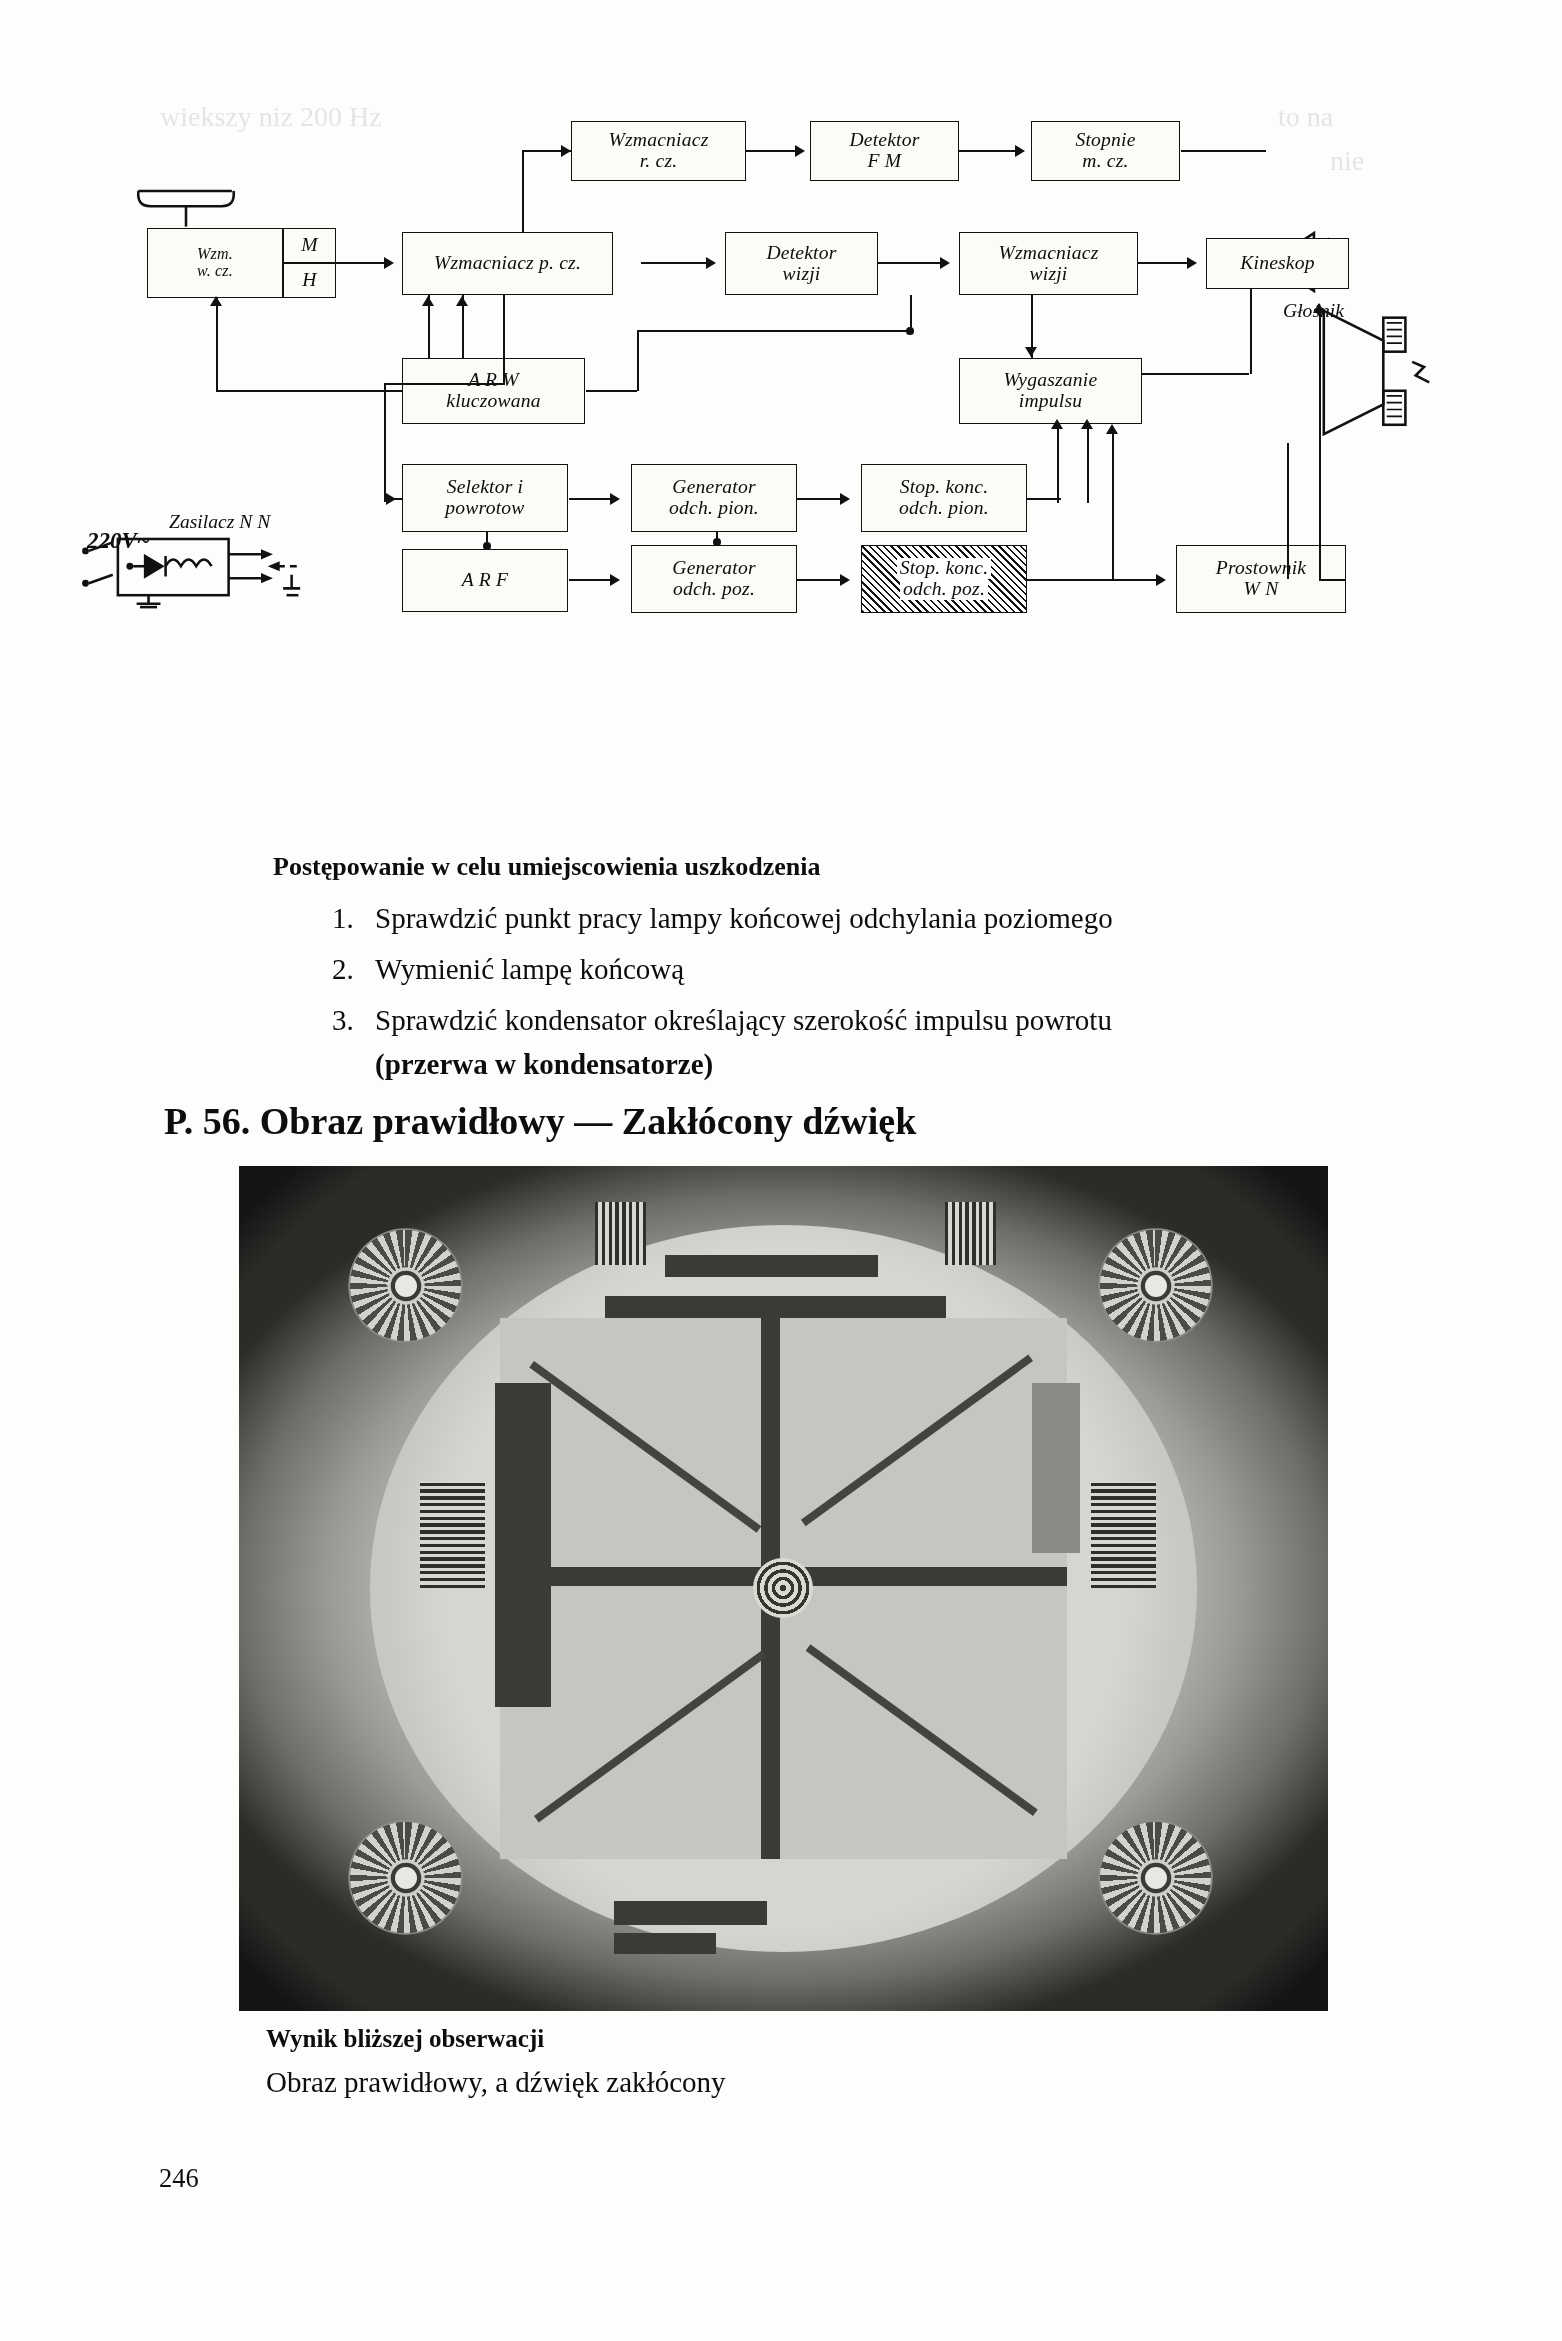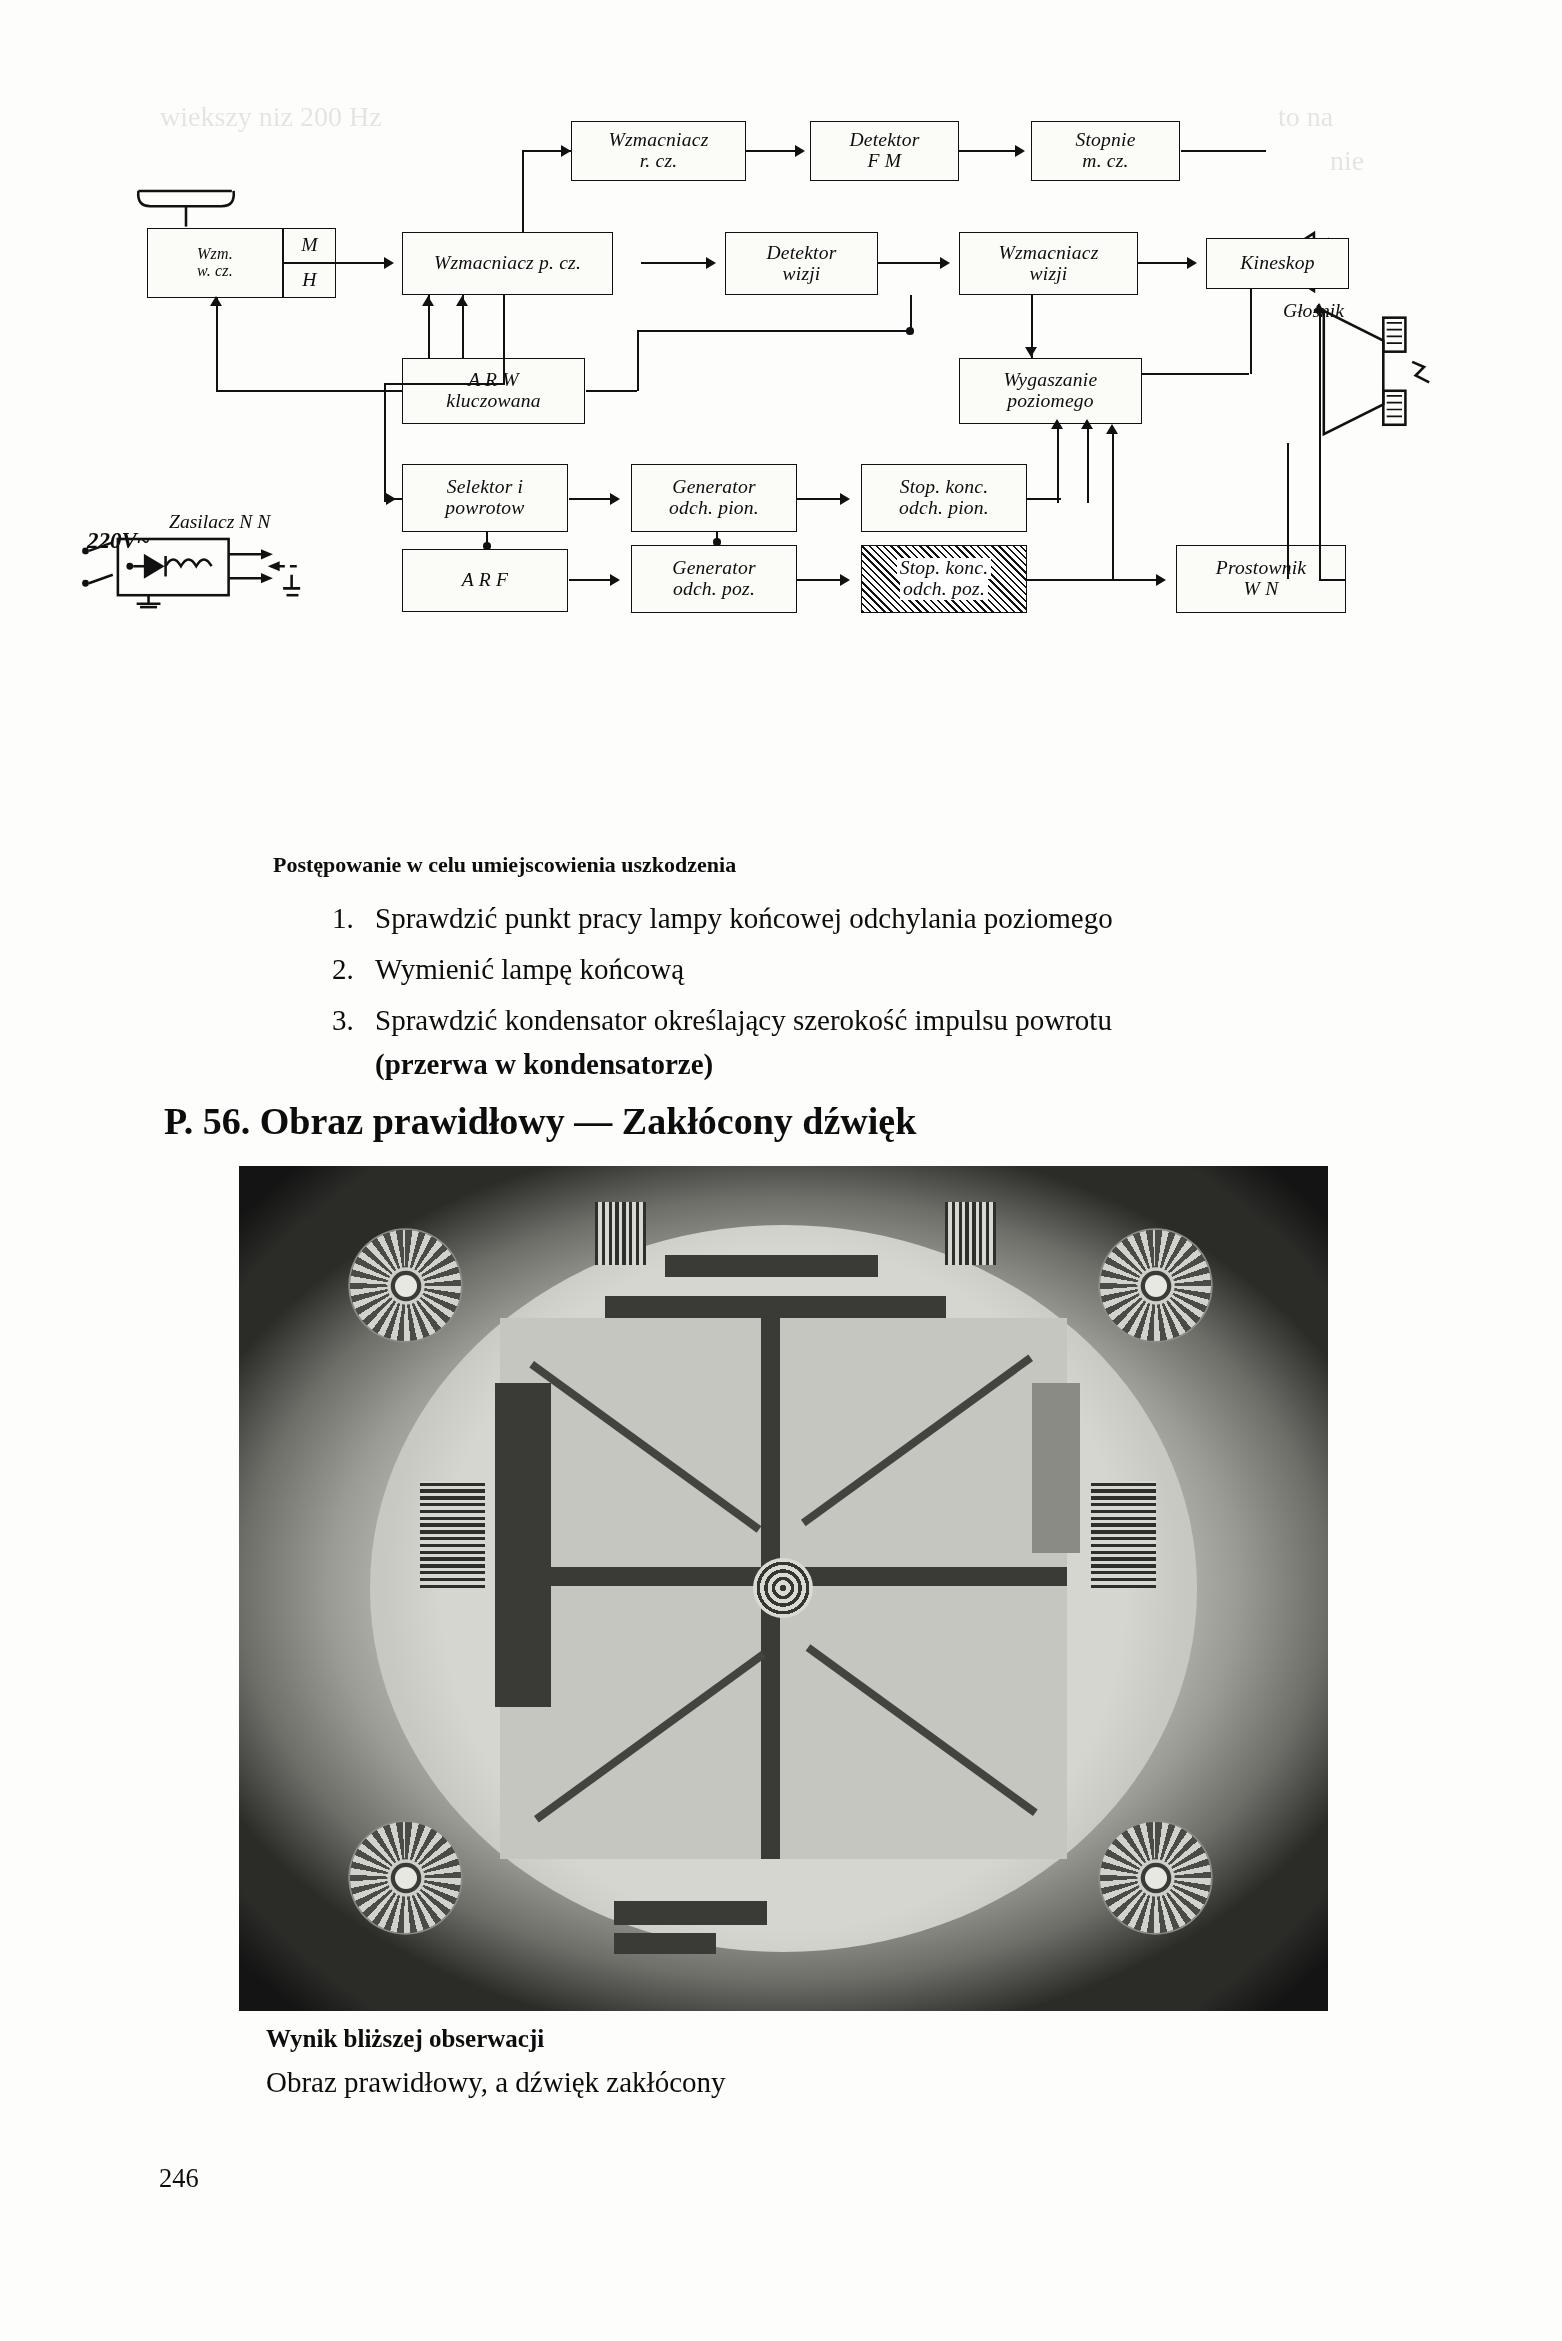--- a/index.html
+++ b/index.html
@@ -96,21 +96,21 @@
     position: absolute;
     left: 1189px; top: 200px;
     width: 119px; height: 141px;
   }
   .hatched {
     background-image: repeating-linear-gradient(45deg, #111 0 1.7px, transparent 1.7px 5.1px);
   }
   .h-bold {
     font-family: "Liberation Serif", serif;
     font-weight: bold;
-    font-size: 22px;
+    font-size: 26px;
   }
   .body-line {
     font-family: "Liberation Serif", serif;
     font-size: 29px;
   }
   .num {
     position: absolute;
     font-family: "Liberation Serif", serif;
     font-size: 29px;
   }
@@ -327,21 +327,21 @@
     <div class="wire v" style="left:394px; top:48px; height:82px;"></div>
     <div class="wire h" style="left:394px; top:48px; width:49px;"></div>
     <div class="arrow" style="left:433px; top:43px;"></div>
 
     <div class="blk" style="left:274px; top:256px; width:183px; height:66px;">
       <span>A R W</span>
       <span>kluczowana</span>
     </div>
     <div class="blk" style="left:831px; top:256px; width:183px; height:66px;">
       <span>Wygaszanie</span>
-      <span>poziomego</span>
+      <span>impulsu</span>
     </div>
 
     <div class="wire v" style="left:300px; top:193px; height:63px;"></div>
     <div class="arrow up" style="left:294px; top:194px;"></div>
     <div class="wire v" style="left:334px; top:193px; height:63px;"></div>
     <div class="arrow up" style="left:328px; top:194px;"></div>
     <div class="wire h" style="left:88px; top:288px; width:187px;"></div>
     <div class="wire v" style="left:88px; top:196px; height:94px;"></div>
     <div class="arrow up" style="left:82px; top:194px;"></div>
 

